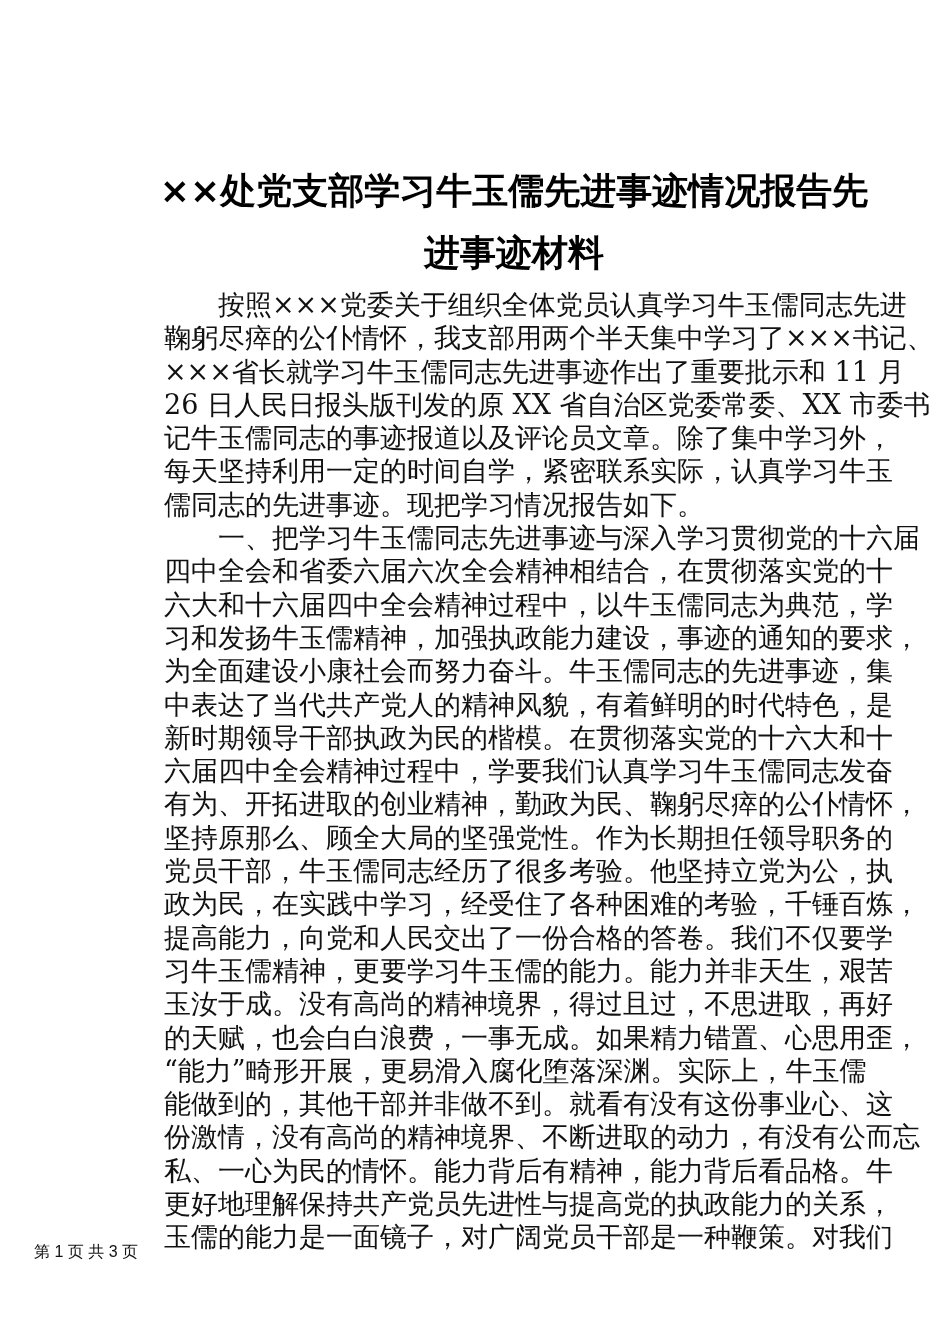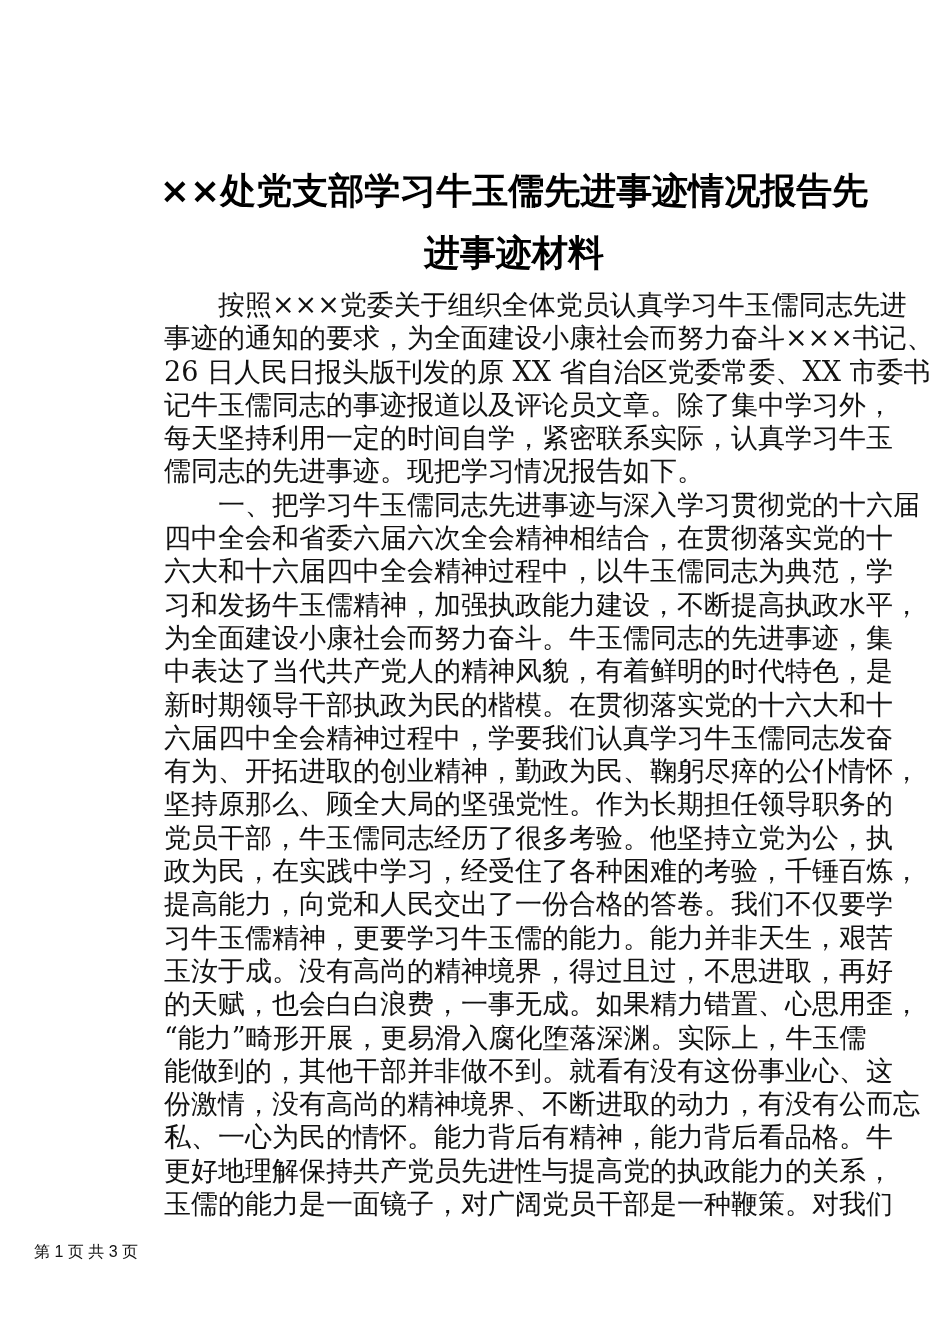--- a/index.html
+++ b/index.html
@@ -26,29 +26,30 @@
 <body>
 
 <div class="page">
   <div class="title">
     <span class="t-line">××处党支部学习牛玉儒先进事迹情况报告先</span>
     <span class="t-line">进事迹材料</span>
   </div>
 
   <div class="body" id="body">
       <span class="line">　　按照×××党委关于组织全体党员认真学习牛玉儒同志先进</span>
-      <span class="line">事迹的通知的要求，为全面建设小康社会而努力奋斗×××书记、</span>
+      <span class="line">鞠躬尽瘁的公仆情怀，我支部用两个半天集中学习了×××书记、</span>
+      <span class="line">×××省长就学习牛玉儒同志先进事迹作出了重要批示和 11 月</span>
       <span class="line">26 日人民日报头版刊发的原 XX 省自治区党委常委、XX 市委书</span>
       <span class="line">记牛玉儒同志的事迹报道以及评论员文章。除了集中学习外，</span>
       <span class="line">每天坚持利用一定的时间自学，紧密联系实际，认真学习牛玉</span>
       <span class="line">儒同志的先进事迹。现把学习情况报告如下。</span>
       <span class="line">　　一、把学习牛玉儒同志先进事迹与深入学习贯彻党的十六届</span>
       <span class="line">四中全会和省委六届六次全会精神相结合，在贯彻落实党的十</span>
       <span class="line">六大和十六届四中全会精神过程中，以牛玉儒同志为典范，学</span>
-      <span class="line">习和发扬牛玉儒精神，加强执政能力建设，不断提高执政水平，</span>
+      <span class="line">习和发扬牛玉儒精神，加强执政能力建设，事迹的通知的要求，</span>
       <span class="line">为全面建设小康社会而努力奋斗。牛玉儒同志的先进事迹，集</span>
       <span class="line">中表达了当代共产党人的精神风貌，有着鲜明的时代特色，是</span>
       <span class="line">新时期领导干部执政为民的楷模。在贯彻落实党的十六大和十</span>
       <span class="line">六届四中全会精神过程中，学要我们认真学习牛玉儒同志发奋</span>
       <span class="line">有为、开拓进取的创业精神，勤政为民、鞠躬尽瘁的公仆情怀，</span>
       <span class="line">坚持原那么、顾全大局的坚强党性。作为长期担任领导职务的</span>
       <span class="line">党员干部，牛玉儒同志经历了很多考验。他坚持立党为公，执</span>
       <span class="line">政为民，在实践中学习，经受住了各种困难的考验，千锤百炼，</span>
       <span class="line">提高能力，向党和人民交出了一份合格的答卷。我们不仅要学</span>
       <span class="line">习牛玉儒精神，更要学习牛玉儒的能力。能力并非天生，艰苦</span>

